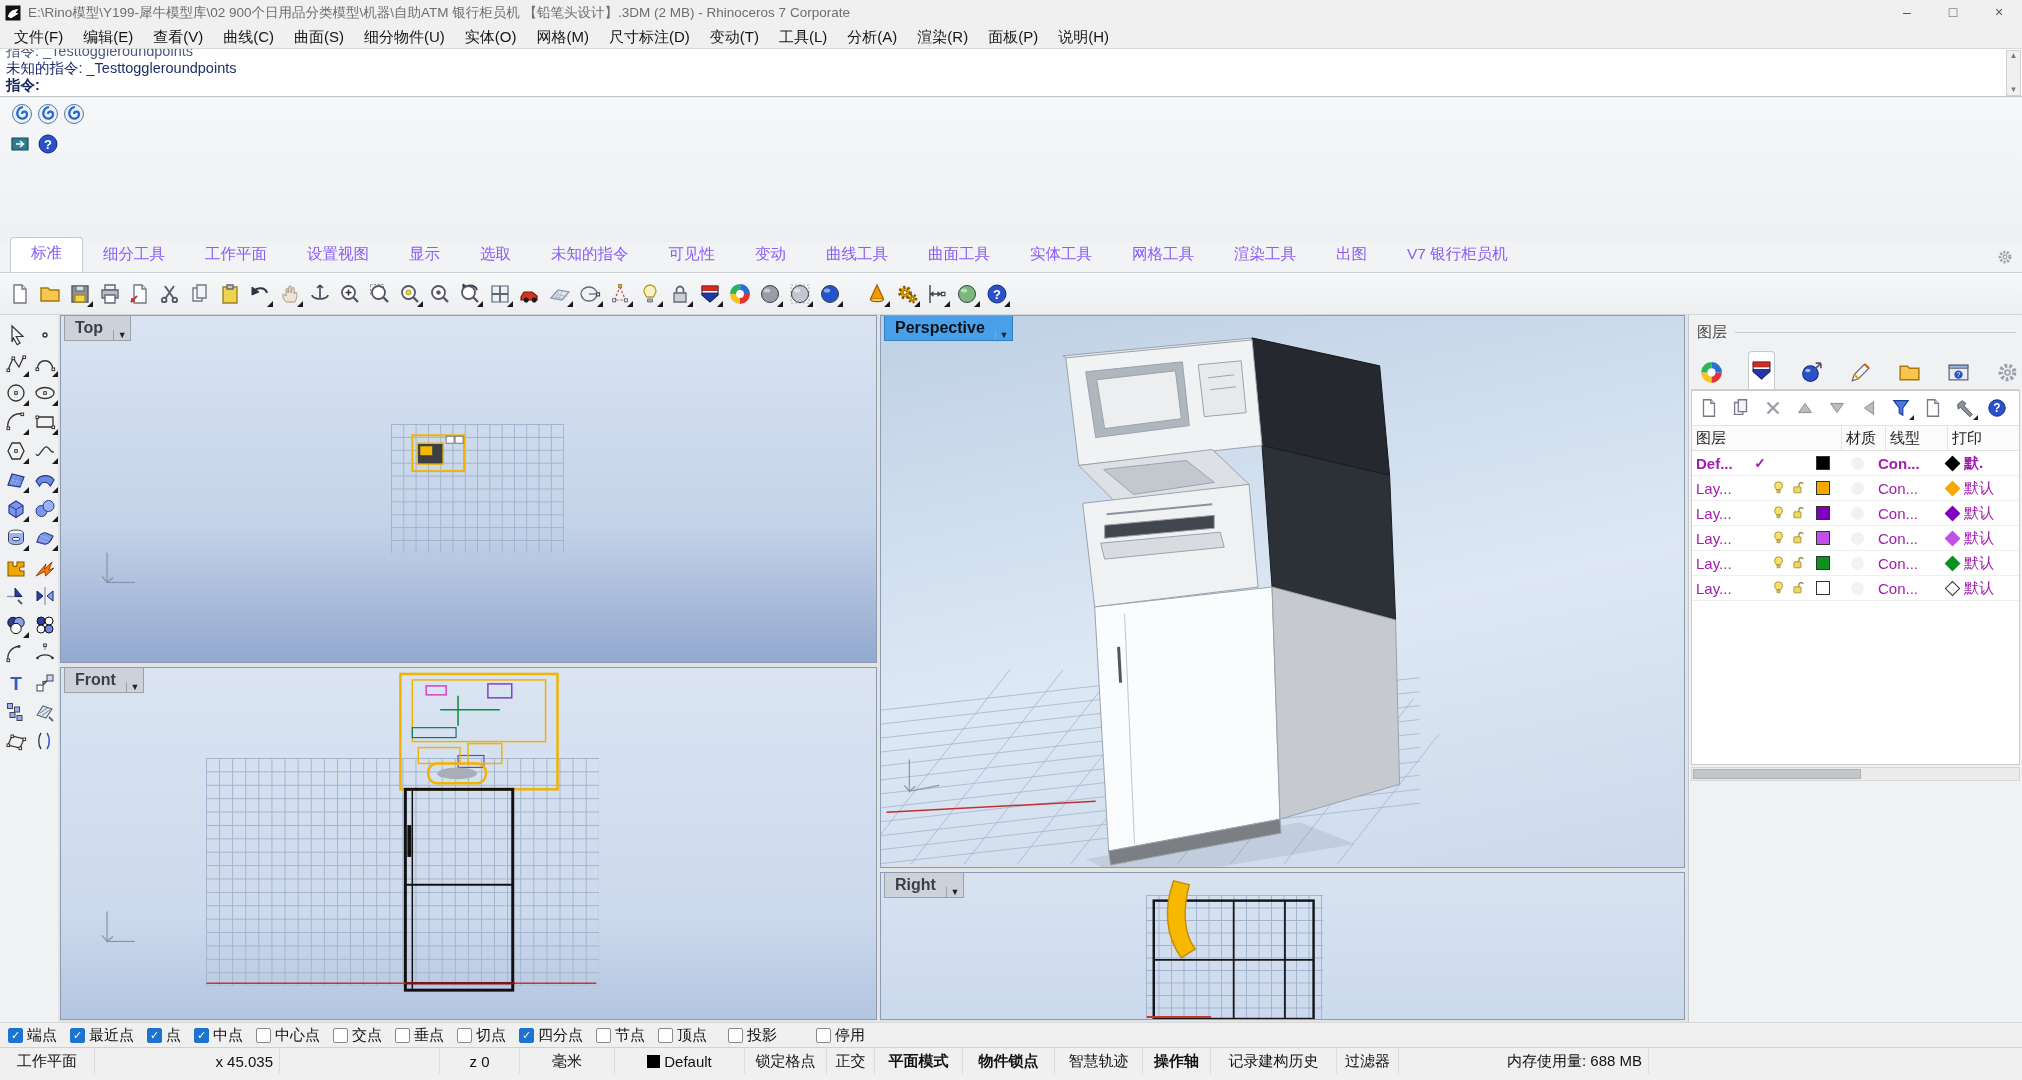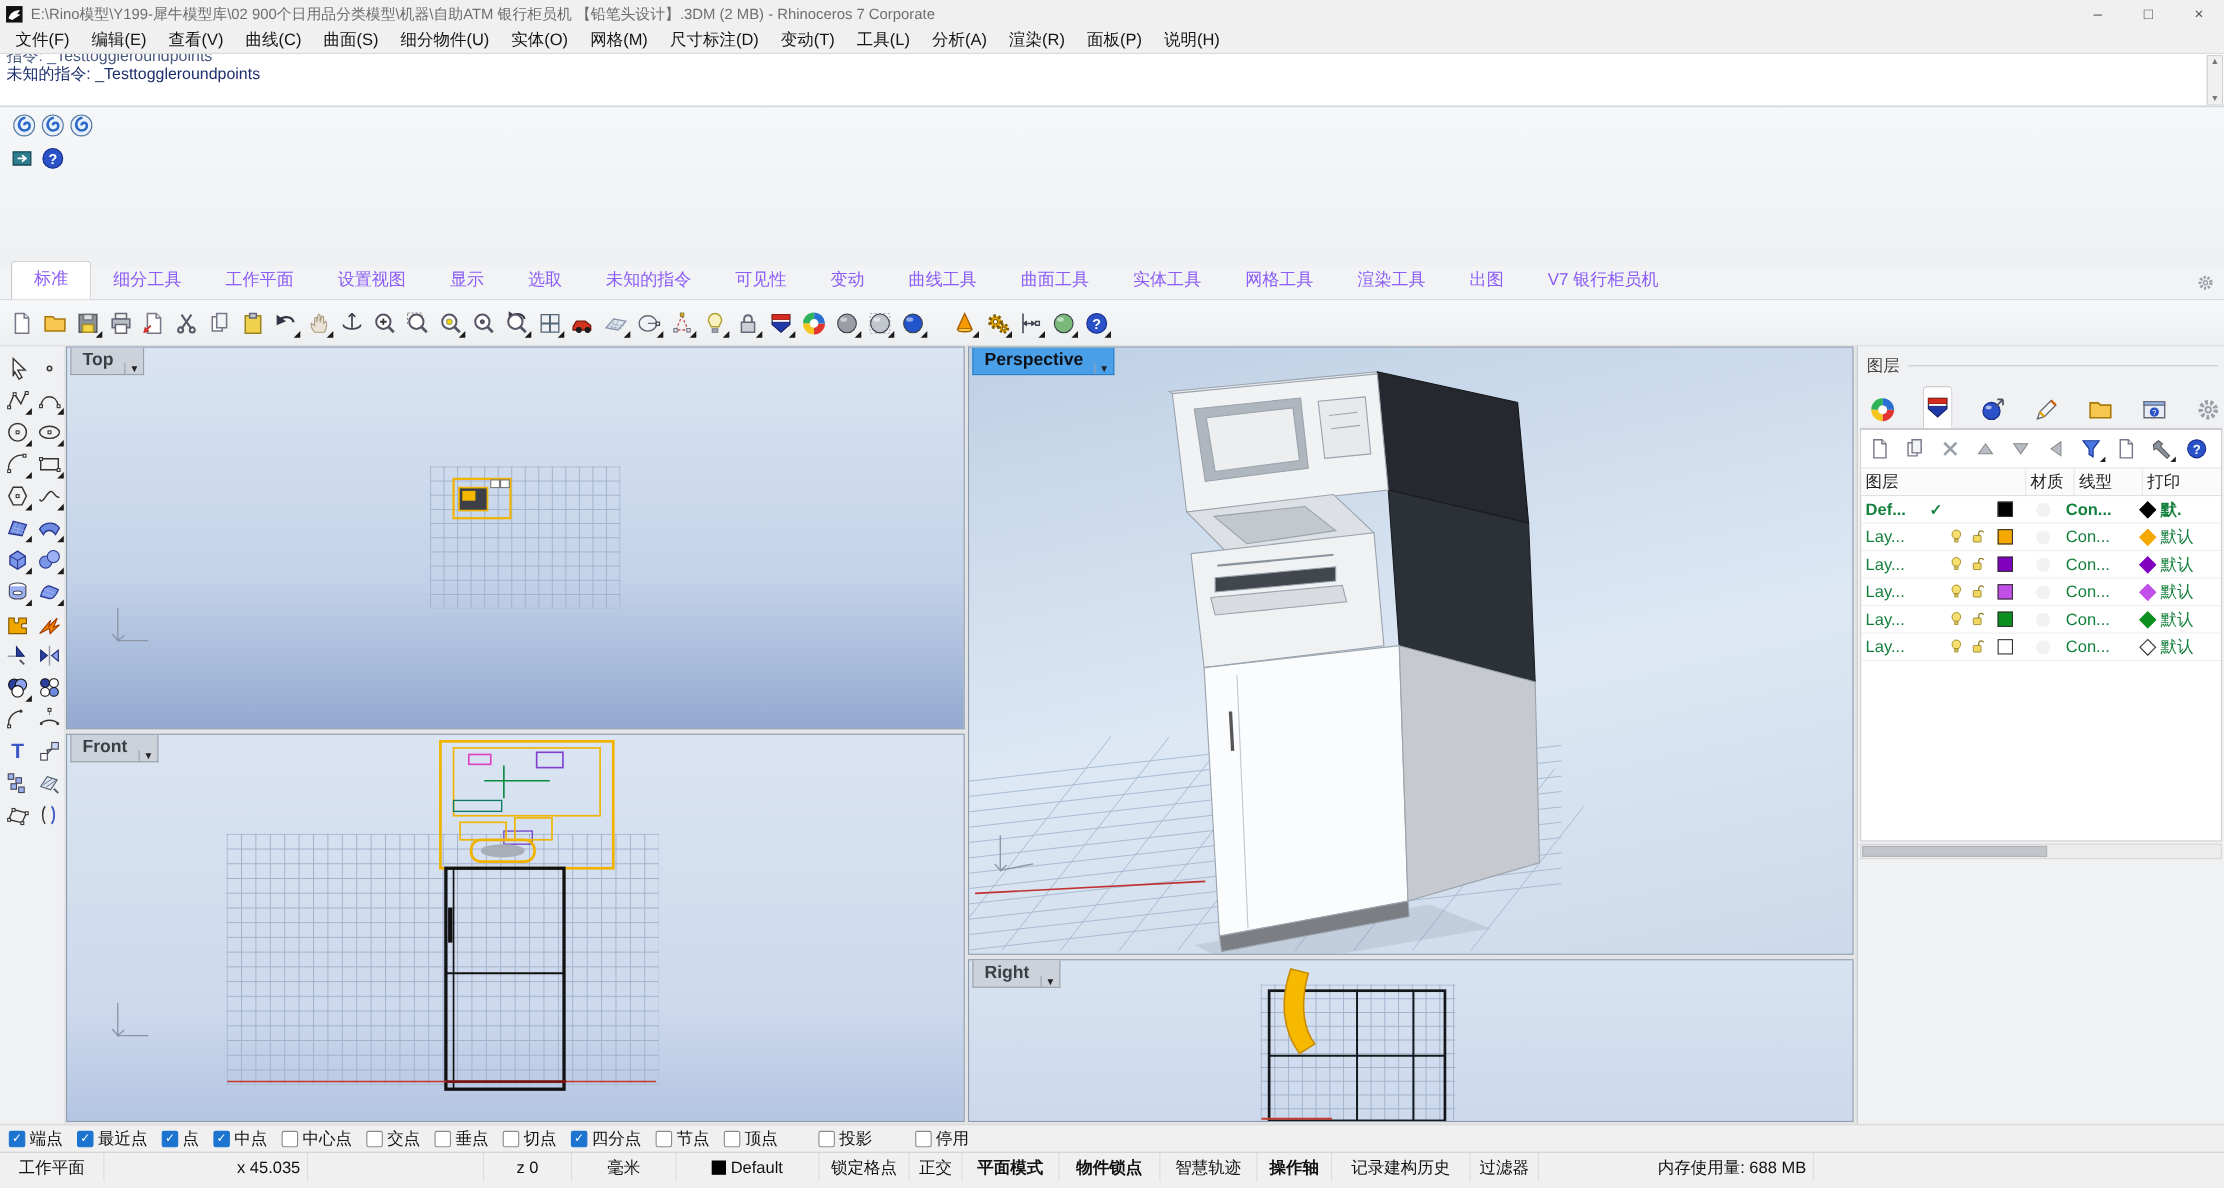--- a/index.html
+++ b/index.html
@@ -73,21 +73,21 @@
   .lp-tab svg{width:25px;height:25px}
   .lp-tab.active{background:#fff;border:1px solid #c6c9ce;border-bottom:none;border-radius:4px 4px 0 0;height:38px}
   .lp-body{position:absolute;top:75px;left:2px;right:2px;height:375px;background:#fff;border:1px solid #ccc;overflow:hidden}
   .lp-toolbar{height:34px;display:flex;align-items:center;padding-left:6px;gap:10px;background:#fff}
   .lp-ti{width:22px;height:22px;position:relative}
   .lp-ti svg{width:22px;height:22px}
   .lp-ti .tri{position:absolute;right:-2px;bottom:-1px;border-left:5px solid transparent;border-bottom:5px solid #222;width:0;height:0}
   .lp-head{height:26px;display:flex;align-items:center;font-size:15px;color:#222;background:#fbfbfb;border-top:1px solid #e4e4e4;border-bottom:1px solid #e0e0e0}
   .lp-head span{border-right:1px solid #e4e4e4;padding-left:4px;height:100%;display:flex;align-items:center}
   .lp-rows{}
-  .lp-row{display:flex;align-items:center;height:25px;border-bottom:1px solid #efefef;font-size:15px;color:#15803d}
+  .lp-row{display:flex;align-items:center;height:25px;border-bottom:1px solid #efefef;font-size:15px;color:#a21caf}
   .lp-row.bold{font-weight:bold}
   .c-name{width:58px;padding-left:4px;overflow:hidden;white-space:nowrap}
   .c-cur{width:20px;text-align:center;font-size:14px}
   .c-bulb,.c-lock{width:20px;height:18px}
   .c-bulb svg,.c-lock svg{width:17px;height:17px}
   .c-color{width:26px;display:flex;justify-content:center}
   .c-color i{display:block;width:14px;height:14px;border:1px solid #333}
   .c-mat{width:42px;display:flex;justify-content:center}
   .c-mat i{width:13px;height:13px;border-radius:50%;background:#f2f2f2}
   .c-lt{width:62px;overflow:hidden;white-space:nowrap}
@@ -95,21 +95,21 @@
   .c-dia i{width:11px;height:11px;transform:rotate(45deg)}
   .c-print{flex:1;overflow:hidden;white-space:nowrap}
   .lp-hscroll{position:absolute;top:452px;left:2px;right:2px;height:14px;background:#ececec;border:1px solid #d6d6d6}
   .lp-thumb{position:absolute;left:1px;top:1px;width:168px;height:10px;background:#c2c5c9;border:1px solid #aeb1b5}
 
   
   .osnapbar{position:absolute;left:0;right:0;bottom:33px;height:25px;background:#f0f0f0;border-top:1px solid #d8d8d8;display:flex;align-items:center;padding-left:8px;gap:13px;font-size:15px}
   .osnap-item{display:flex;align-items:center;gap:4px;color:#111;white-space:nowrap}
   .osnap-box{width:15px;height:15px;border:1px solid #8a8a8a;border-radius:2px;background:#fff;display:flex;align-items:center;justify-content:center;font-size:11px;color:#fff;line-height:13px}
   .osnap-box.on{background:#1d74d0;border-color:#1d74d0}
-  .osnap-item.sp1{margin-left:24px}
+  .osnap-item.sp1{margin-left:8px}
   .osnap-item.sp2{margin-left:26px}
 
   
   .statusbar{position:absolute;left:0;right:0;bottom:0;height:33px;background:#f0f0f0;border-top:1px solid #d0d0d0;display:flex;align-items:stretch;font-size:15px;color:#111}
   .st-cell{border-right:1px solid #dcdcdc;display:flex;align-items:center;justify-content:center;white-space:nowrap;padding:0 6px;height:26px;align-self:flex-start}
   .st-cell.left{justify-content:flex-end}
   .st-cell.bold{font-weight:bold}
   .st-swatch{width:13px;height:13px;background:#000;display:inline-block;margin-right:4px}
 </style>
 </head>
@@ -146,20 +146,21 @@
       <span class="menu-item">工具(L)</span>
       <span class="menu-item">分析(A)</span>
       <span class="menu-item">渲染(R)</span>
       <span class="menu-item">面板(P)</span>
       <span class="menu-item">说明(H)</span>
     </div>
 
   <div class="cmdarea">
     <div class="cmdline cmd-clip cmd-dim">指令: _Testtoggleroundpoints</div>
     <div class="cmdline cmd-info">未知的指令: _Testtoggleroundpoints</div>
+    <div class="cmdline cmd-prompt">指令:</div>
     <div class="cmd-scroll">
         <span>▲</span>
         <span>▼</span>
       </div>
   </div>
 
   <div class="dockgap">
     <span class="float-ic" style="left:10px;top:4px"><svg viewBox="0 0 24 24">
           <circle cx="12" cy="12" r="9.5" fill="#e8f0fa" stroke="#5577a0"></circle>
           <path d="M12 12c.2-3.4 5-3.2 5 .3 0 4-5.4 6-8.4 2.6-3-3.4-.6-9.4 4.4-9.9" fill="none" stroke="#2a68c8" stroke-width="2.2"></path>

